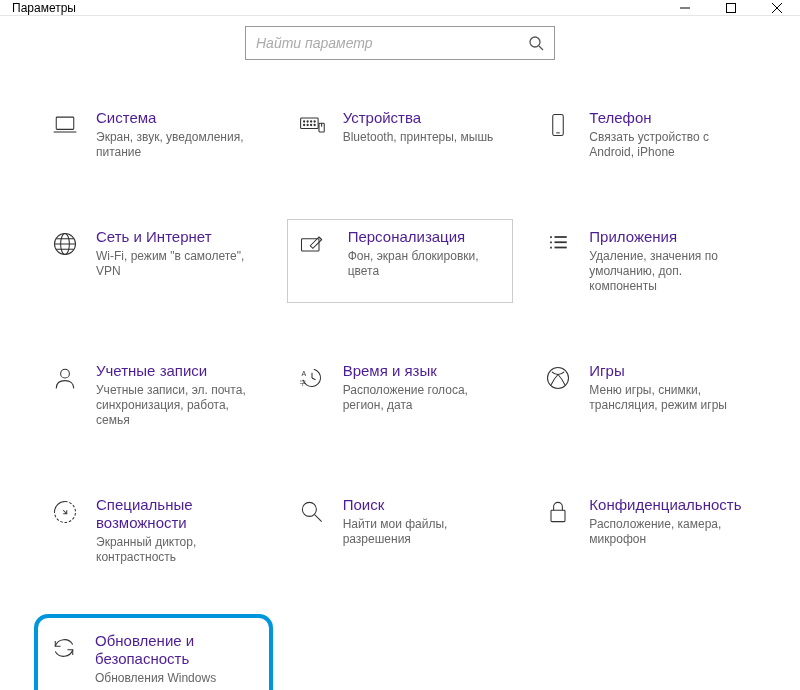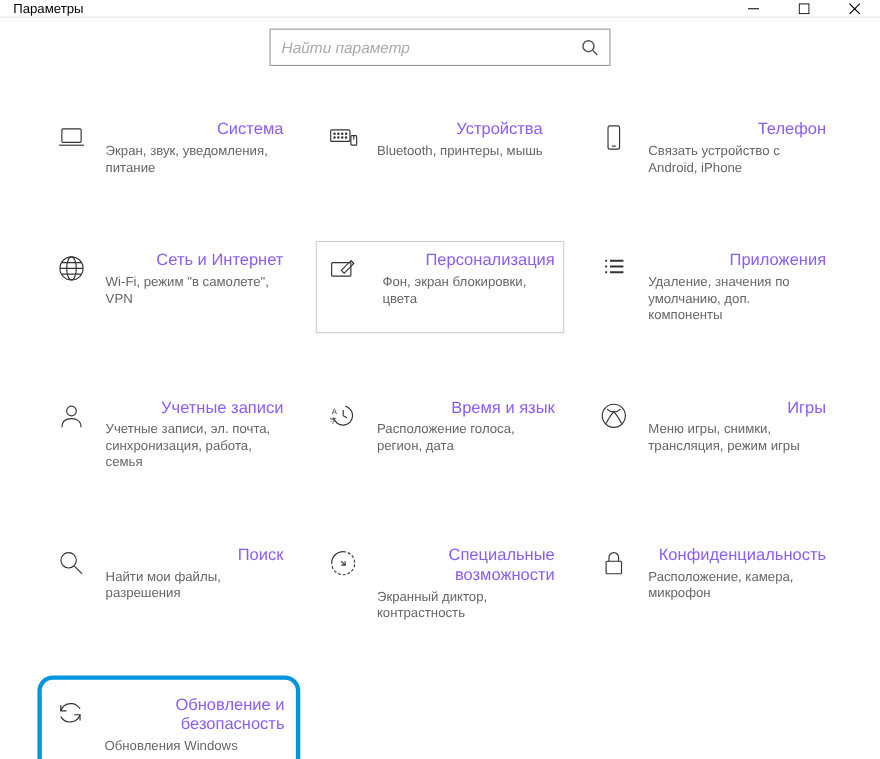--- a/index.html
+++ b/index.html
@@ -15,21 +15,21 @@
     .search-input { border: none; outline: none; flex: 1; font-size: 14px; font-style: italic; color: #737373; background: transparent; }
     .search-input::placeholder { color: #aaa; font-style: italic; }
     .search-icon { width: 16px; height: 16px; color: #555; }
     .grid { display: grid; grid-template-columns: repeat(3, 1fr); gap: 50px 20px; padding: 0 10px; }
     .tile { display: flex; gap: 15px; cursor: pointer; padding: 8px; border: 1px solid transparent; }
     .tile.hovered { border: 1px solid #ccc; background: #fff; gap: 20px; }
     .tile.highlighted { border: 4px solid #0096db; border-radius: 14px; padding: 14px 10px; margin: -10px -6px; }
     .tile-icon { width: 32px; height: 32px; flex-shrink: 0; color: #333; display: flex; align-items: flex-start; justify-content: center; margin-top: 2px; }
     .tile-icon svg { width: 28px; height: 28px; stroke: #333; fill: none; stroke-width: 1.2; }
     .tile-text { display: flex; flex-direction: column; gap: 3px; }
-    .tile-title { font-size: 15px; color: #8b5cf6; line-height: 1.2; text-align: right; }
+    .tile-title { font-size: 15px; color: #4c1d95; line-height: 1.2; }
     .tile-desc { font-size: 12px; color: #666; line-height: 1.25; }
   </style>
 </head>
 <body>
 
 <div class="titlebar">
   <div class="titlebar-title">Параметры</div>
   <div class="titlebar-controls">
     <div class="titlebar-btn">
       <svg viewBox="0 0 10 10">
@@ -199,48 +199,48 @@
       </div>
       <div class="tile-text">
         <div class="tile-title">Игры</div>
         <div class="tile-desc">Меню игры, снимки, трансляция, режим игры</div>
       </div>
     </div>
 
     <div class="tile">
       <div class="tile-icon">
         <svg viewBox="0 0 32 32">
-            <circle cx="13" cy="13" r="8"></circle>
-            <line x1="19" y1="19" x2="27" y2="27"></line>
-          </svg>
-      </div>
-      <div class="tile-text">
-        <div class="tile-title">Поиск</div>
-        <div class="tile-desc">Найти мои файлы, разрешения</div>
-      </div>
-    </div>
-
-    <div class="tile">
-      <div class="tile-icon">
-        <svg viewBox="0 0 32 32">
             <path d="M 16 4 A 12 12 0 1 1 4 16" stroke-dasharray="3 2"></path>
             <path d="M 16 4 A 12 12 0 0 0 4 16"></path>
             <line x1="14" y1="14" x2="18" y2="18"></line>
             <polyline points="18 14 18 18 14 18" fill="none"></polyline>
           </svg>
       </div>
       <div class="tile-text">
         <div class="tile-title">Специальные возможности</div>
         <div class="tile-desc">Экранный диктор, контрастность</div>
       </div>
     </div>
 
     <div class="tile">
       <div class="tile-icon">
         <svg viewBox="0 0 32 32">
+            <circle cx="13" cy="13" r="8"></circle>
+            <line x1="19" y1="19" x2="27" y2="27"></line>
+          </svg>
+      </div>
+      <div class="tile-text">
+        <div class="tile-title">Поиск</div>
+        <div class="tile-desc">Найти мои файлы, разрешения</div>
+      </div>
+    </div>
+
+    <div class="tile">
+      <div class="tile-icon">
+        <svg viewBox="0 0 32 32">
             <rect x="8" y="14" width="16" height="13" rx="1"></rect>
             <path d="M 11 14 L 11 10 A 5 5 0 0 1 21 10 L 21 14"></path>
           </svg>
       </div>
       <div class="tile-text">
         <div class="tile-title">Конфиденциальность</div>
         <div class="tile-desc">Расположение, камера, микрофон</div>
       </div>
     </div>
 

